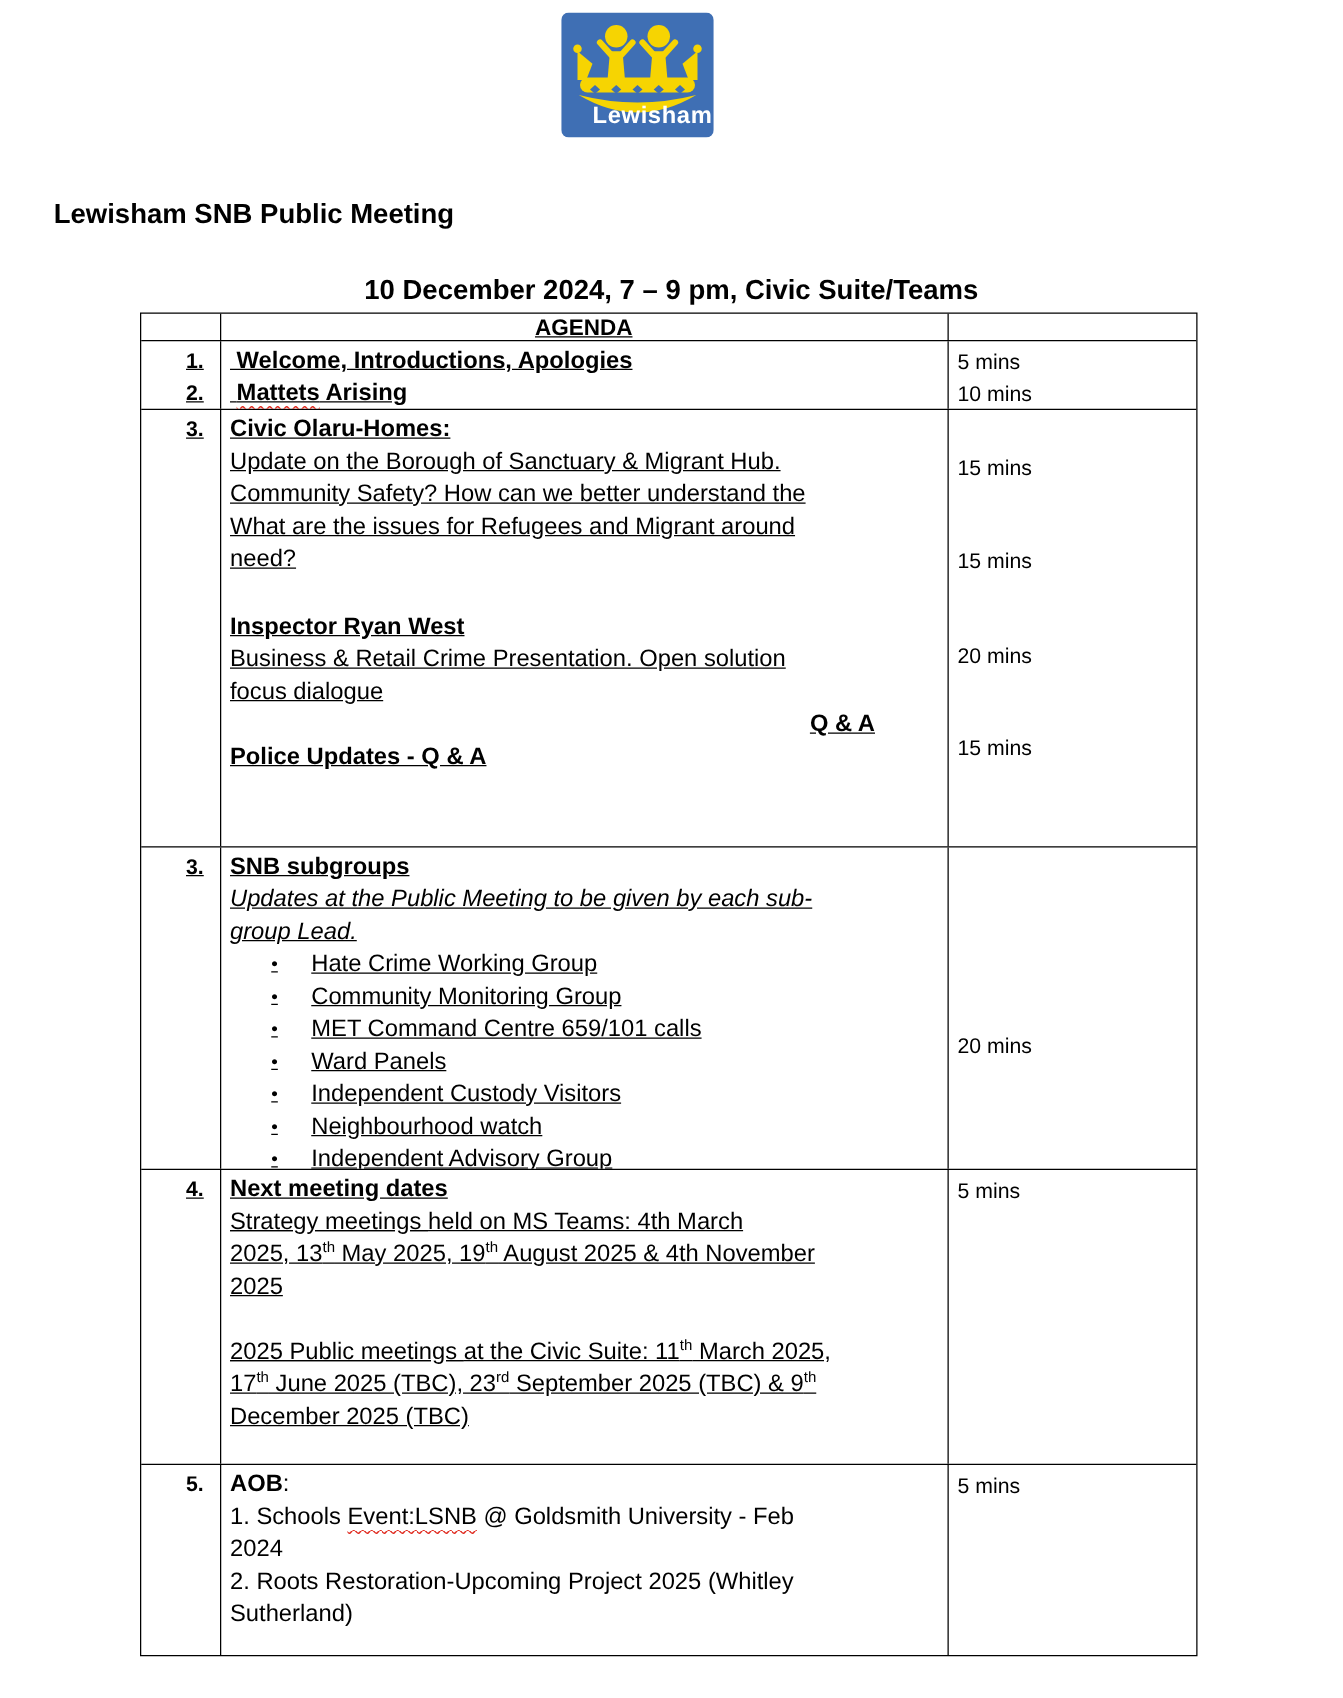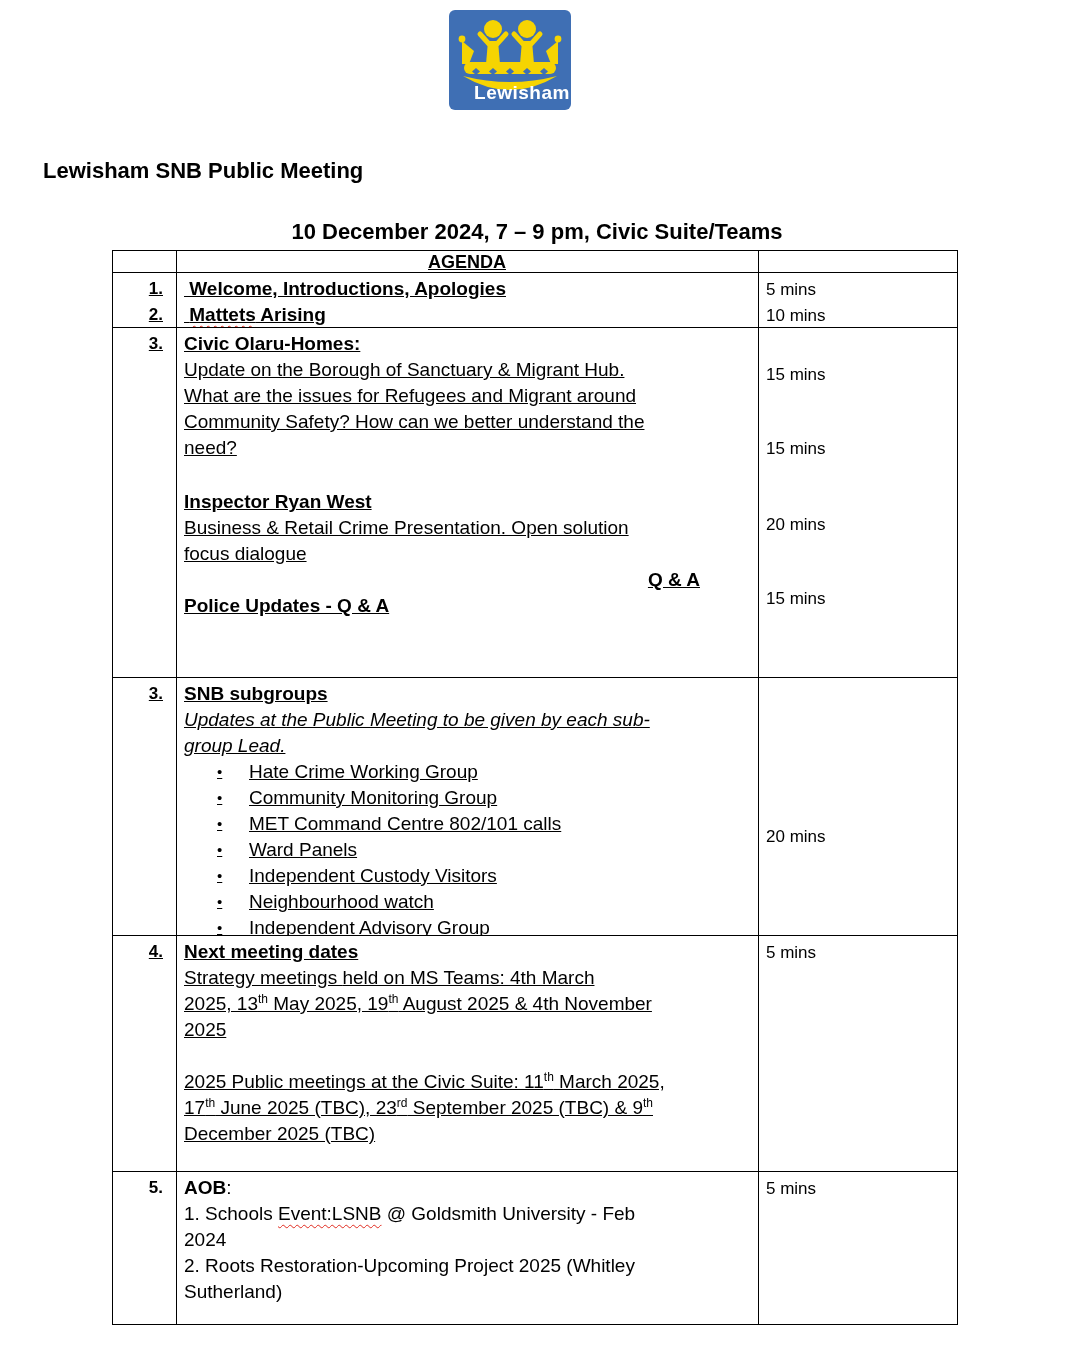--- a/index.html
+++ b/index.html
@@ -117,22 +117,22 @@
         </div>
     </div>
 
     <div class="tr row-b">
       <div class="td col-num">
           <div class="num-line">3.</div>
         </div>
       <div class="td col-content">
           <div class="para"><span class="b">Civic Olaru-Homes:</span></div>
           <div class="para"><span>Update on the Borough of Sanctuary &amp; Migrant Hub.</span></div>
+          <div class="para"><span>Community Safety? How can we better understand the</span></div>
           <div class="para"><span>What are the issues for Refugees and Migrant around</span></div>
-          <div class="para"><span>Community Safety? How can we better understand the</span></div>
           <div class="para"><span>need?</span></div>
           <div class="spacer" style="height: 28px;"></div>
           <div class="para"><span class="b">Inspector Ryan West</span></div>
           <div class="para"><span>Business &amp; Retail Crime Presentation. Open solution</span></div>
           <div class="para"><span>focus dialogue</span></div>
           <div class="para qa"><span class="b">Q &amp; A</span></div>
           <div class="para"><span class="b">Police Updates - Q &amp; A</span></div>
         </div>
       <div class="td col-time">
           <div class="time-label" style="top: 36px;">15 mins</div>
@@ -145,21 +145,21 @@
     <div class="tr row-c">
       <div class="td col-num">
           <div class="num-line">3.</div>
         </div>
       <div class="td col-content">
           <div class="para"><span class="b">SNB subgroups</span></div>
           <div class="para"><span class="i">Updates at the Public Meeting to be given by each sub-</span></div>
           <div class="para"><span class="i">group Lead.</span></div>
           <div class="bullet-line"><span class="bullet-dot">•</span><span>Hate Crime Working Group</span></div>
           <div class="bullet-line"><span class="bullet-dot">•</span><span>Community Monitoring Group</span></div>
-          <div class="bullet-line"><span class="bullet-dot">•</span><span>MET Command Centre 802/101 calls</span></div>
+          <div class="bullet-line"><span class="bullet-dot">•</span><span>MET Command Centre 659/101 calls</span></div>
           <div class="bullet-line"><span class="bullet-dot">•</span><span>Ward Panels</span></div>
           <div class="bullet-line"><span class="bullet-dot">•</span><span>Independent Custody Visitors</span></div>
           <div class="bullet-line"><span class="bullet-dot">•</span><span>Neighbourhood watch</span></div>
           <div class="bullet-line"><span class="bullet-dot">•</span><span>Independent Advisory Group</span></div>
         </div>
       <div class="td col-time">
           <div class="time-label" style="top: 148px;">20 mins</div>
         </div>
     </div>
 

